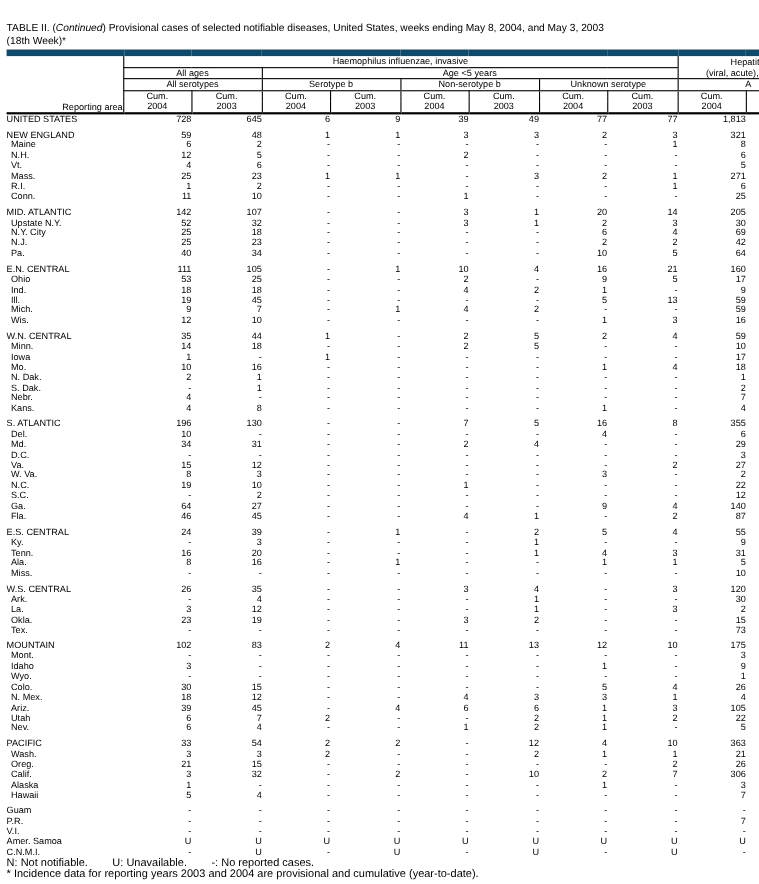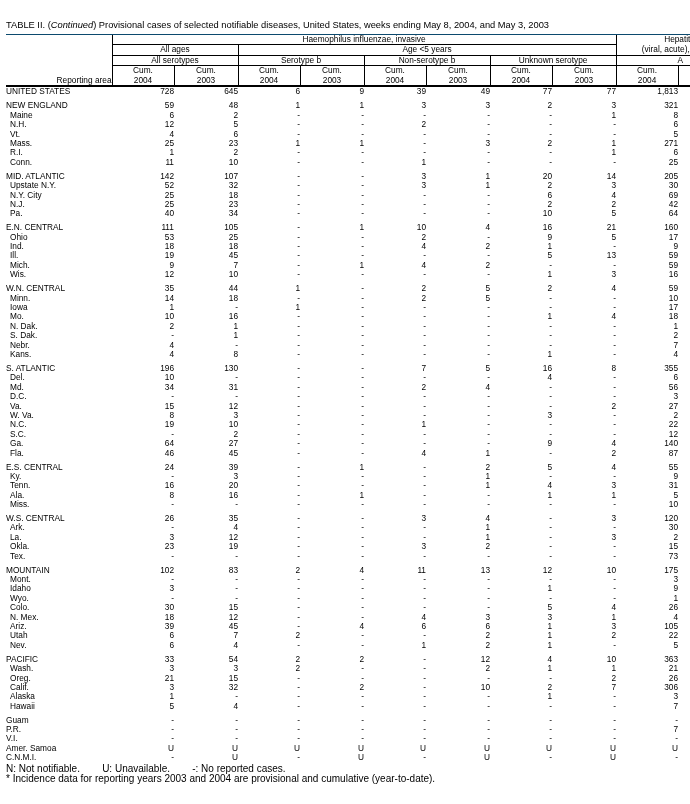--- a/index.html
+++ b/index.html
@@ -52,21 +52,21 @@
     font-size: 8.3px;
     line-height: 9.6px;
   }
   .hdr-area {
     text-align: right;
     vertical-align: bottom;
     padding-left: 1px;
   }
   .vl-left { border-left: 1px solid #000; }
 
-  .rule-top { border-top: 1px solid #0c4a6e; }
+  .rule-top { border-top: 6px solid #0c4a6e; }
   .rule-bot { border-bottom: 1px solid #000; }
   .rule-thick-bot { border-bottom: 2px solid #000; }
 
   
   .area {
     text-align: left;
     padding-left: 1px;
     font-size: 8.3px;
   }
   .area.indent { padding-left: 4px; }
@@ -88,20 +88,21 @@
   }
   .footnotes .fnline { white-space: pre; }
 </style>
 </head>
 <body>
 
 <div id="page">
 
   <div class="title-block">
     <div><span>TABLE II. (</span><span class="ital">Continued</span><span>) Provisional cases of selected notifiable diseases, United States, weeks ending May 8, 2004, and May 3, 2003</span></div>
+    <div>(18th Week)*</div>
   </div>
 
   <table class="mmwr">
     <colgroup>
       <col style="width:106px">
       <col style="width:62px">
         <col style="width:64px">
       <col style="width:62px">
         <col style="width:64px">
       <col style="width:62px">
@@ -559,21 +560,21 @@
         <tr class="datarow">
           <td class="area indent">Md.</td>
           <td class="num">34</td>
           <td class="num">31</td>
           <td class="num">-</td>
           <td class="num">-</td>
           <td class="num">2</td>
           <td class="num">4</td>
           <td class="num">-</td>
           <td class="num">-</td>
-          <td class="num">56</td>
+          <td class="num">29</td>
           <td class="num">49</td>
         </tr>
         <tr class="datarow">
           <td class="area indent">D.C.</td>
           <td class="num">-</td>
           <td class="num">-</td>
           <td class="num">-</td>
           <td class="num">-</td>
           <td class="num">-</td>
           <td class="num">-</td>

